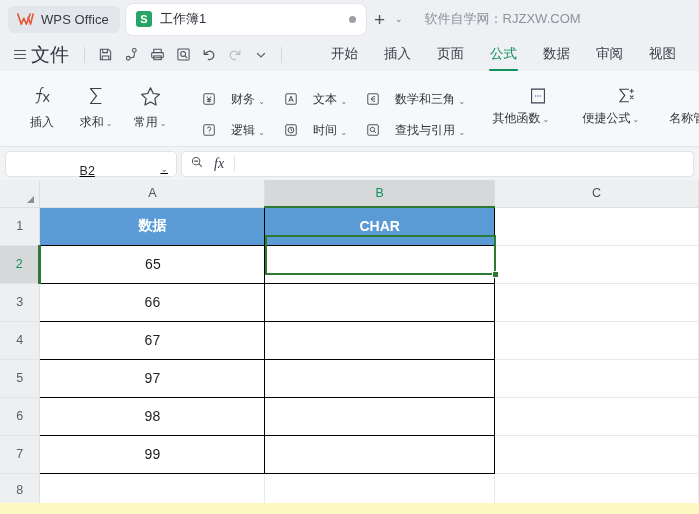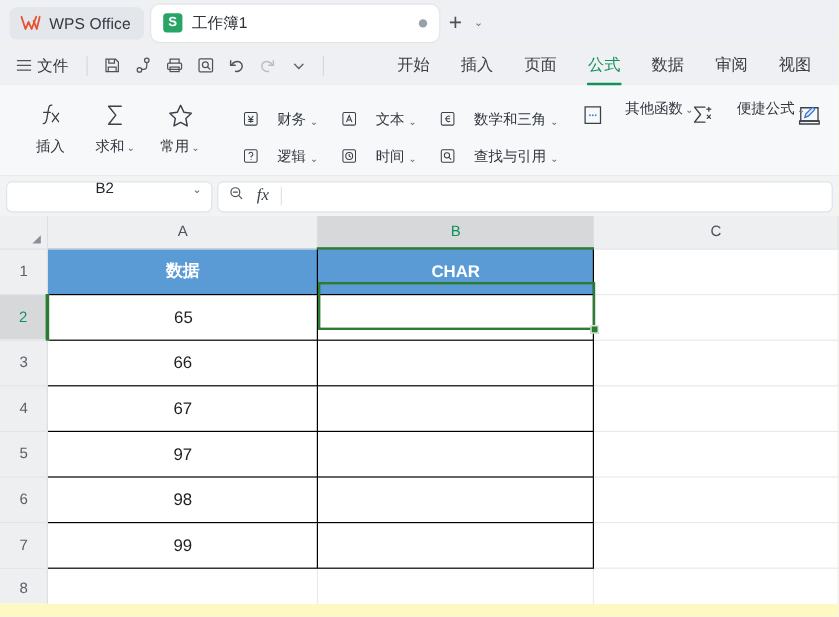--- a/index.html
+++ b/index.html
@@ -47,21 +47,21 @@
   }
 
   
   .menurow {
     height: 33px; display: flex; align-items: center;
     background: #eef0f3; padding: 0 10px; gap: 0px;
   }
   .file-btn { display: flex; align-items: center; gap: 5px; padding: 0 8px 0 4px; }
   .hamb { display: flex; flex-direction: column; gap: 2.5px; width: 12px; }
   .hamb i { display:block; height: 1.4px; background: #4c535b; border-radius: 1px; }
-  .file-label { font-size: 13px; color: #2f353c; }
+  .file-label { font-size: 19px; color: #2f353c; }
   .vdiv { width: 1px; height: 16px; background: #d4d8dd; margin: 0 7px; }
   .qicon { width: 26px; height: 24px; display: flex; align-items: center; justify-content: center; }
   .qicon svg { display: block; }
   .ribbon-tabs { display: flex; align-items: center; margin-left: auto; gap: 0; }
   .rtab {
     font-size: 13.5px; color: #3a4047; padding: 4px 13px 5px;
     position: relative; white-space: nowrap;
   }
   .rtab.active { color: #12915a; font-weight: normal; }
   .rtab.active::after {
@@ -83,33 +83,34 @@
   }
   .bigbtn .gl { height: 28px; display: flex; align-items: center; justify-content: center; }
   .bigbtn .lb { font-size: 12px; color: #30363d; display: flex; align-items: center; gap: 2px; white-space: nowrap; }
   .chev { font-size: 8px; color: #6b7279; position: relative; top: 1px; }
 
   .col2 { display: flex; flex-direction: column; justify-content: center; padding-top: 9px; gap: 9px; }
   .smallbtn { display: flex; align-items: center; gap: 15px; height: 22px; }
   .smallbtn .sq { width: 15px; height: 15px; display:flex; align-items:center; justify-content:center; }
   .smallbtn .lb { font-size: 12px; color: #30363d; white-space: nowrap; }
 
-  .fnbtn { width: 66px; display: flex; flex-direction: row; align-items: flex-start; padding-top: 8px; gap: 16px; }
+  .fnbtn { width: 66px; display: flex; flex-direction: column; align-items: flex-end; padding-top: 8px; gap: 0; }
   .fnbtn .gl { height: 28px; display:flex; align-items:center; justify-content:center; }
   .fnbtn .lb { font-size: 12px; color: #30363d; display: flex; align-items: center; gap: 2px; white-space: nowrap; }
 
   
   .formulabar {
     height: 33px; background: #f1f3f5; display: flex; align-items: center;
     padding: 0 6px; gap: 6px;
   }
   .namebox {
     width: 170px; height: 24px; background: #fff; border-radius: 4px;
-    display: flex; align-items: flex-end; padding: 12px 8px;
+    display: flex; align-items: flex-start; padding: 12px 8px;
     box-shadow: 0 0 0 1px #e0e3e7;
+    text-decoration: underline;
   }
   .namebox .val { flex: 1; text-align: center; font-size: 12.5px; color: #22262b; }
   .namebox .cv { font-size: 9px; color: #5d646b; }
   .fxwrap {
     flex: 1; height: 24px; background: #fff; border-radius: 4px;
     display: flex; align-items: center; padding: 0 8px; gap: 10px;
     box-shadow: 0 0 0 1px #e0e3e7;
   }
   .fx-italic { font-family: "Liberation Serif", serif; font-style: italic; font-size: 14px; color: #3a4047; }
   .fxsep { width: 1px; height: 15px; background: #dfe2e6; }
@@ -175,20 +176,21 @@
     </div>
 
     <div class="doc-tab">
       <span class="tab-icon">S</span>
       <span class="tab-title">工作簿1</span>
       <span class="tab-dot"></span>
     </div>
 
     <span class="tab-add">+</span>
     <span class="tab-add-chev">⌄</span>
+    <span class="watermark">软件自学网：RJZXW.COM</span>
   </div>
 
   <div class="menurow">
     <div class="file-btn">
       <span class="hamb">
           <i></i>
           <i></i>
           <i></i>
         </span>
       <span class="file-label">文件</span>

